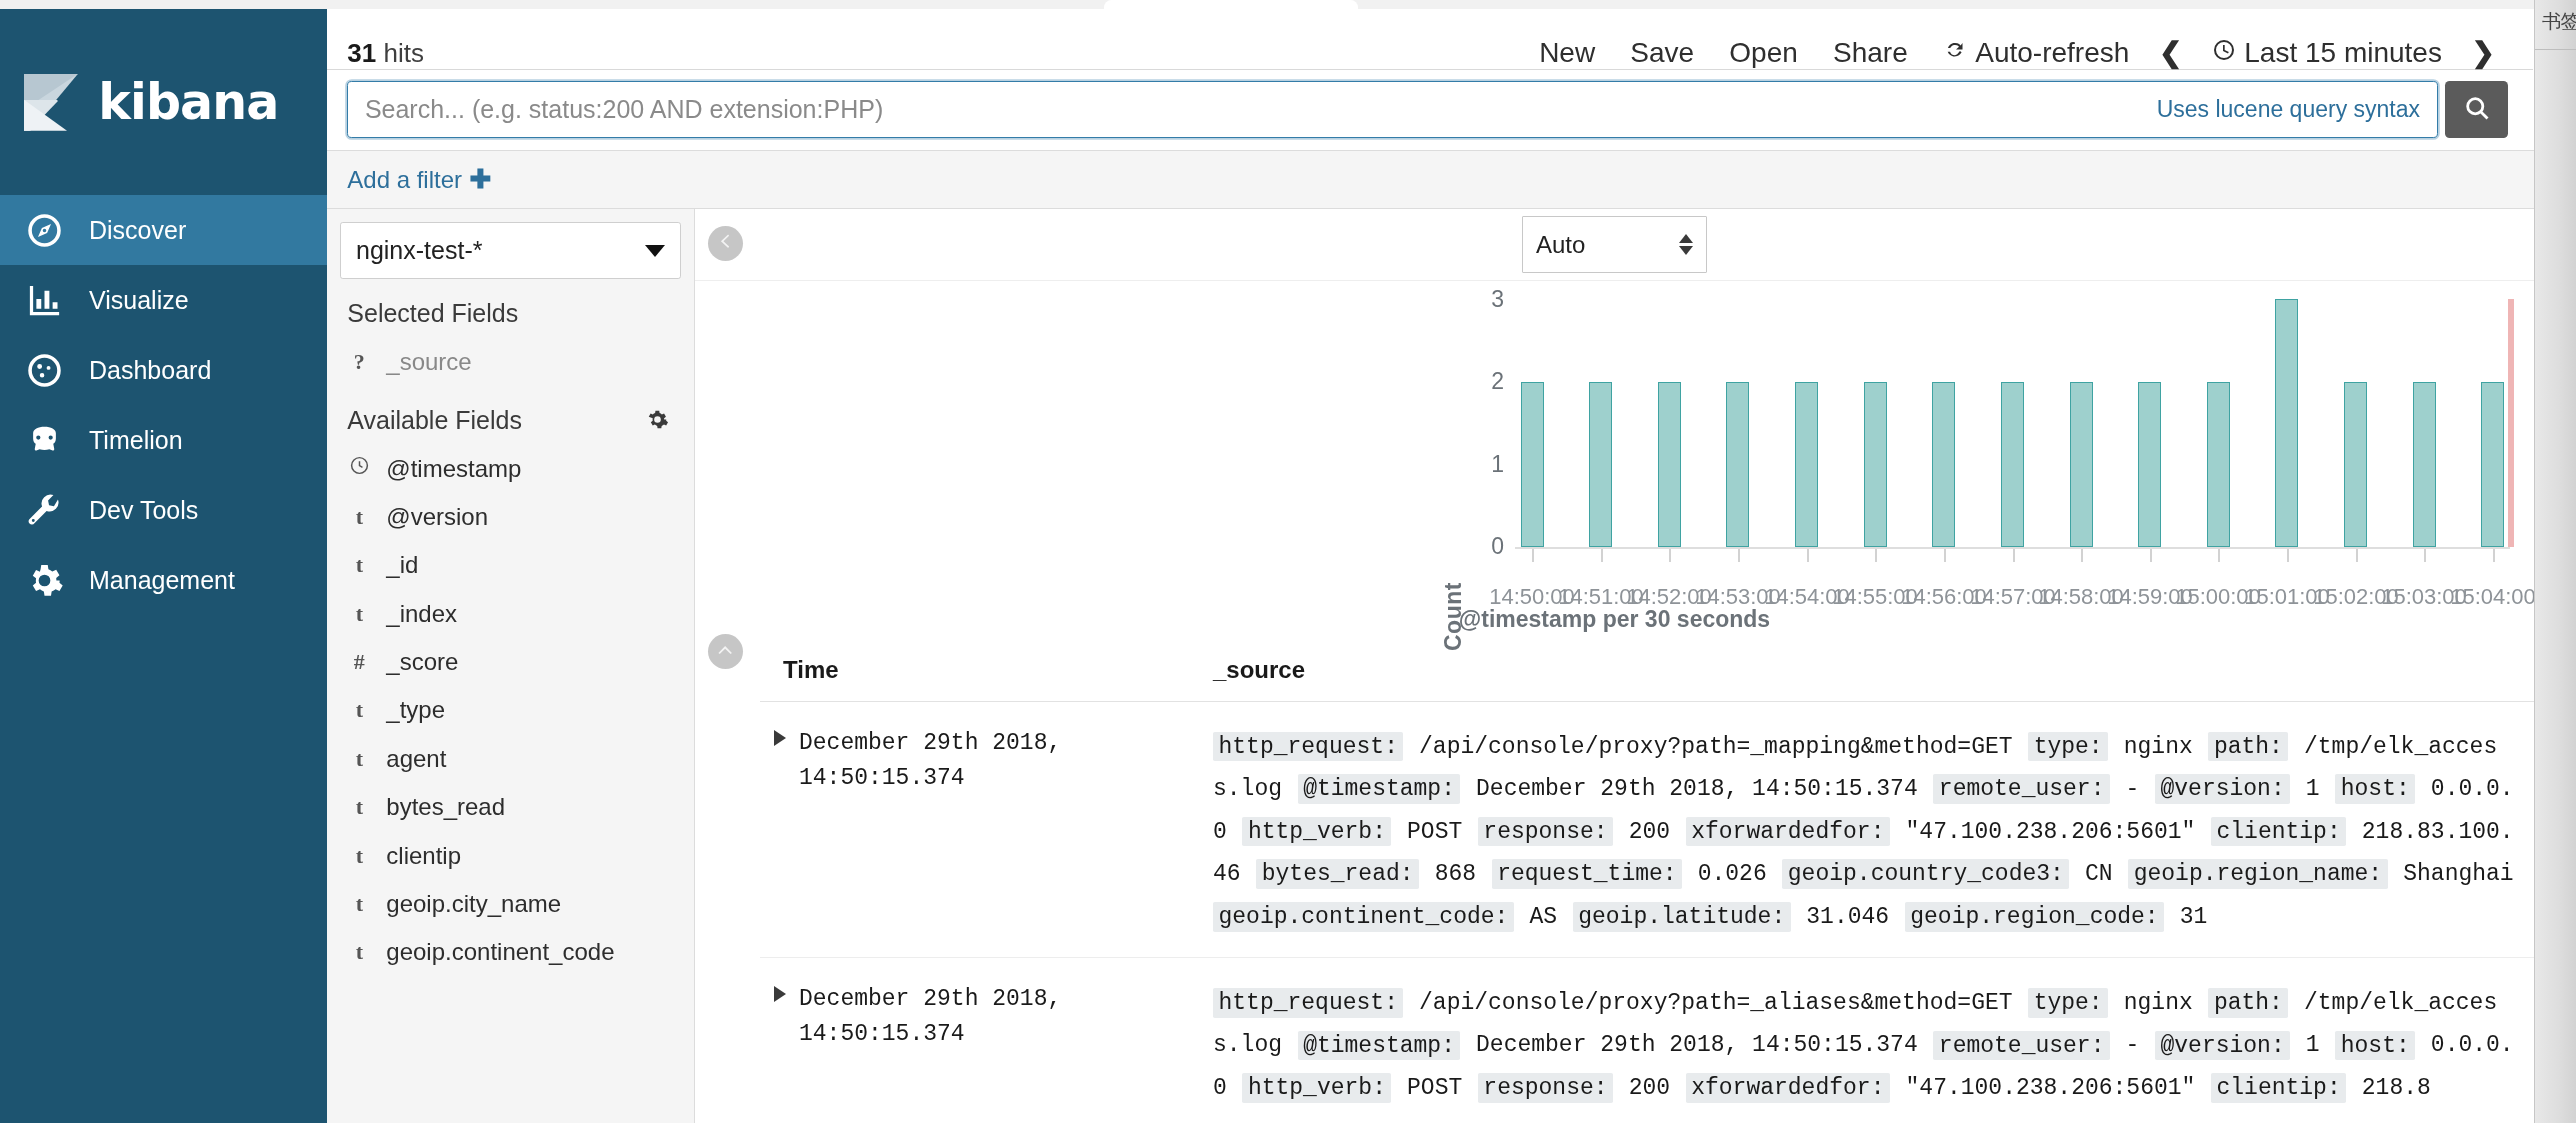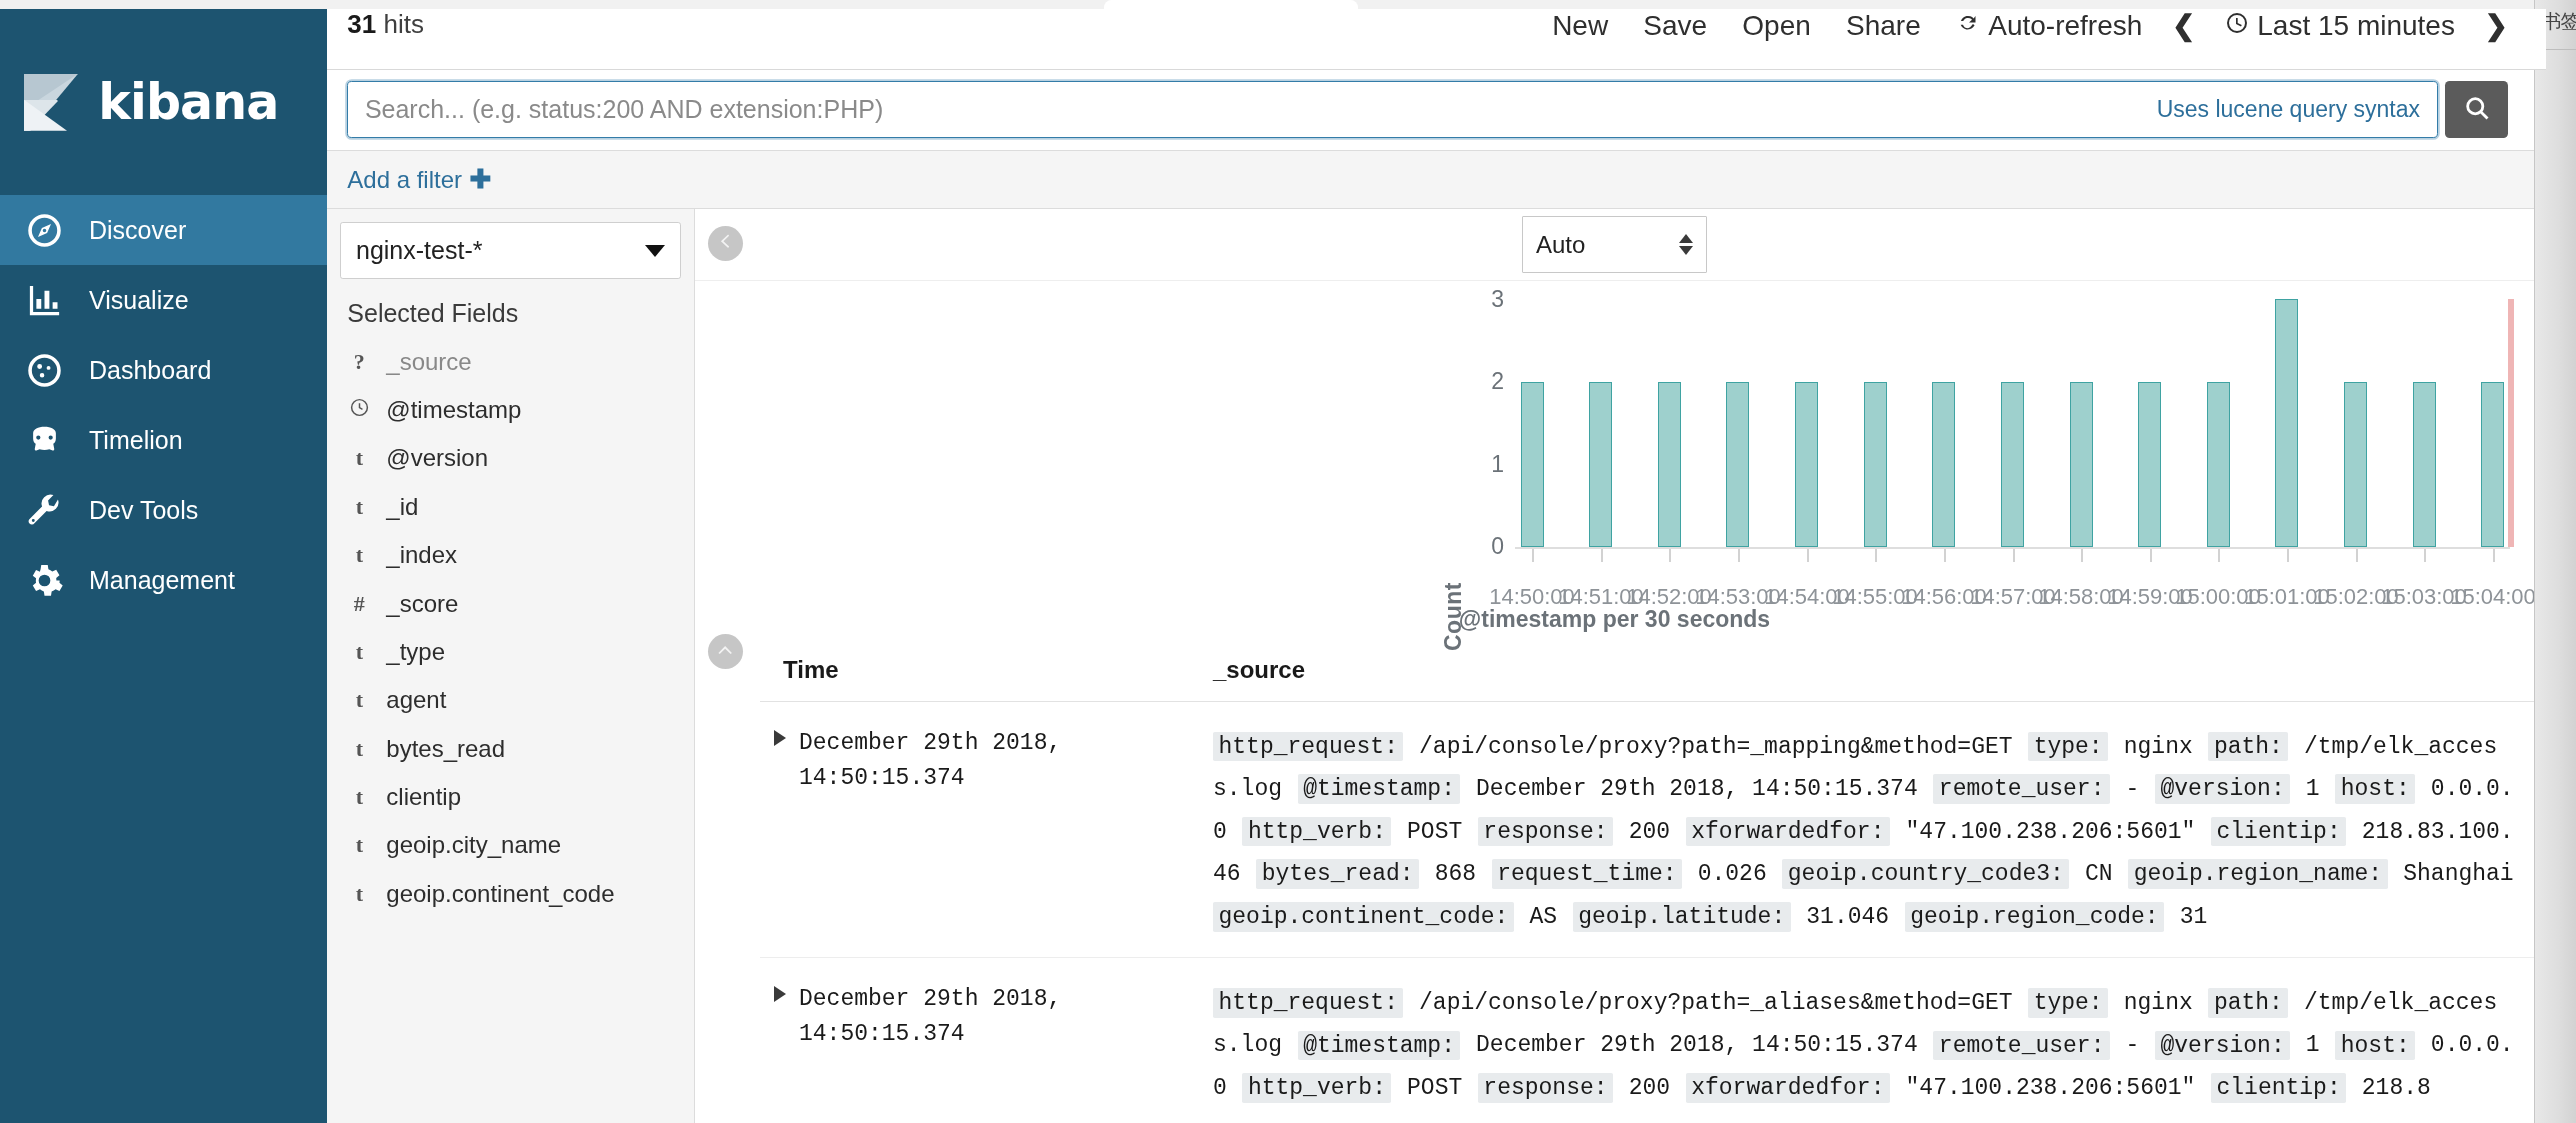--- a/index.html
+++ b/index.html
@@ -70,23 +70,23 @@
     height:70px; display:flex; align-items:center; gap:24px;
     padding-left:24px; color:#ffffff; cursor:pointer;
   }
   .nav-item.active { background:#3279a0; }
   .nav-item .nav-ico { width:41px; height:41px; display:flex; align-items:center; justify-content:center; }
   .nav-item .nav-ico svg { width:39px; height:39px; fill:#ffffff; }
   .nav-item .nav-lbl { font-size:25px; color:#ffffff; }
 
   
   #topbar {
-    position:absolute; left:327px; top:9.2px; right:30px; height:61px;
+    position:absolute; left:327px; top:9.2px; right:43px; height:61px;
     background:#ffffff; border-bottom:0.9px solid #d9d9d9;
-    display:flex; align-items:flex-start; justify-content:space-between;
+    display:flex; align-items:flex-end; justify-content:space-between;
     padding: 0 26px 0 20.3px;
   }
   #hits { font-size:26px; color:#3f3f3f; }
   #hits b { font-weight:700; color:#1a1a1a; }
   #topnav { display:flex; align-items:center; gap:0; }
   #topnav .tn {
     font-size:28px; color:#2f2f2f; padding:0 17.6px; cursor:pointer;
     display:flex; align-items:center; gap:8.3px; white-space:nowrap;
   }
   #topnav .tn svg { width:24px; height:24px; fill:#2f2f2f; }
@@ -402,20 +402,28 @@
   </div>
 
   <div class="sec-head">
     <span class="sec-title">Selected Fields</span>
   </div>
   <div class="fld dim">
     <span class="ft">?</span>
     <span class="fn">_source</span>
   </div>
 
+  <div class="sec-head">
+    <span class="sec-title">Available Fields</span>
+    <span class="gear">
+      <svg viewBox="0 0 24 24">
+          <path d="M12 8.8a3.2 3.2 0 100 6.4 3.2 3.2 0 000-6.4zm8.4 3.2c0 .45-.04.88-.1 1.3l1.8 1.4-1.8 3.1-2.1-.9a7 7 0 01-2.2 1.3l-.35 2.3h-3.6l-.35-2.3a7 7 0 01-2.2-1.3l-2.1.9-1.8-3.1 1.8-1.4a7.3 7.3 0 010-2.6L3.6 9.3l1.8-3.1 2.1.9a7 7 0 012.2-1.3L10.05 3.5h3.6l.35 2.3a7 7 0 012.2 1.3l2.1-.9 1.8 3.1-1.8 1.4c.06.42.1.85.1 1.3z"></path>
+        </svg>
+    </span>
+  </div>
 
   <div class="fld">
     <span class="ft">
       <svg viewBox="0 0 24 24">
           <circle cx="12" cy="12" r="9"></circle>
           <path d="M12 7v5.2l3.4 2"></path>
         </svg>
     </span>
     <span class="fn">@timestamp</span>
   </div>

